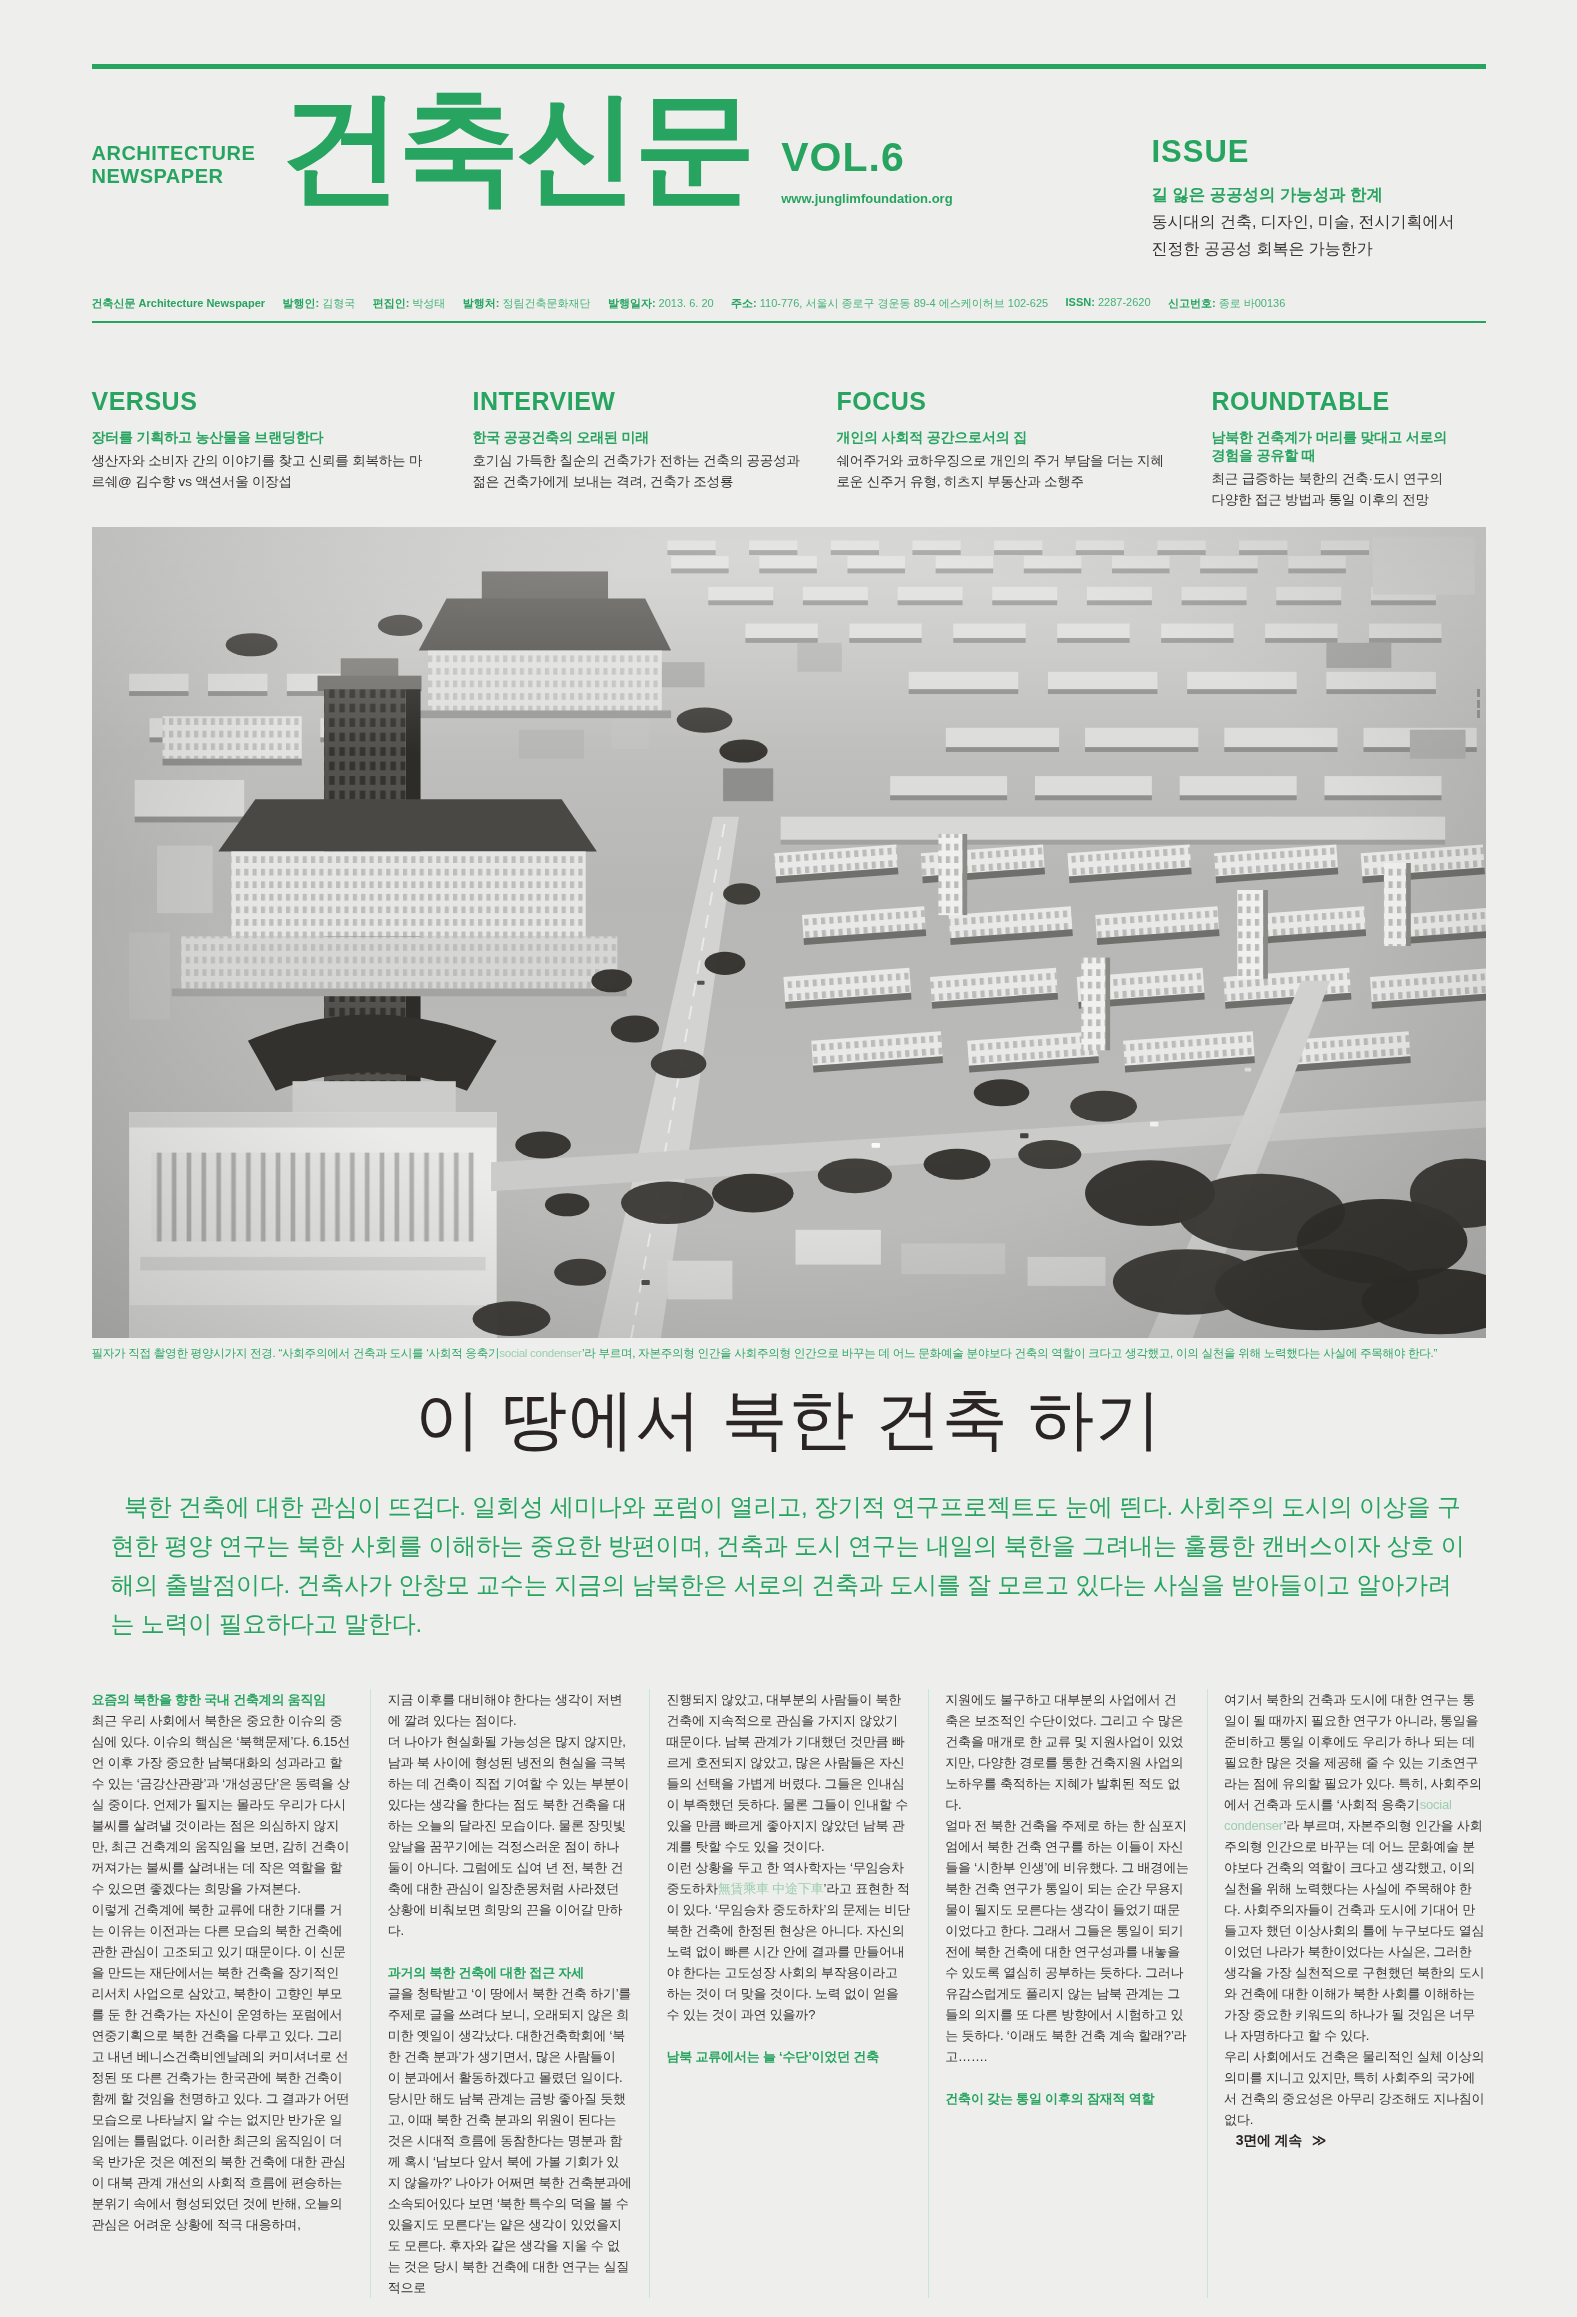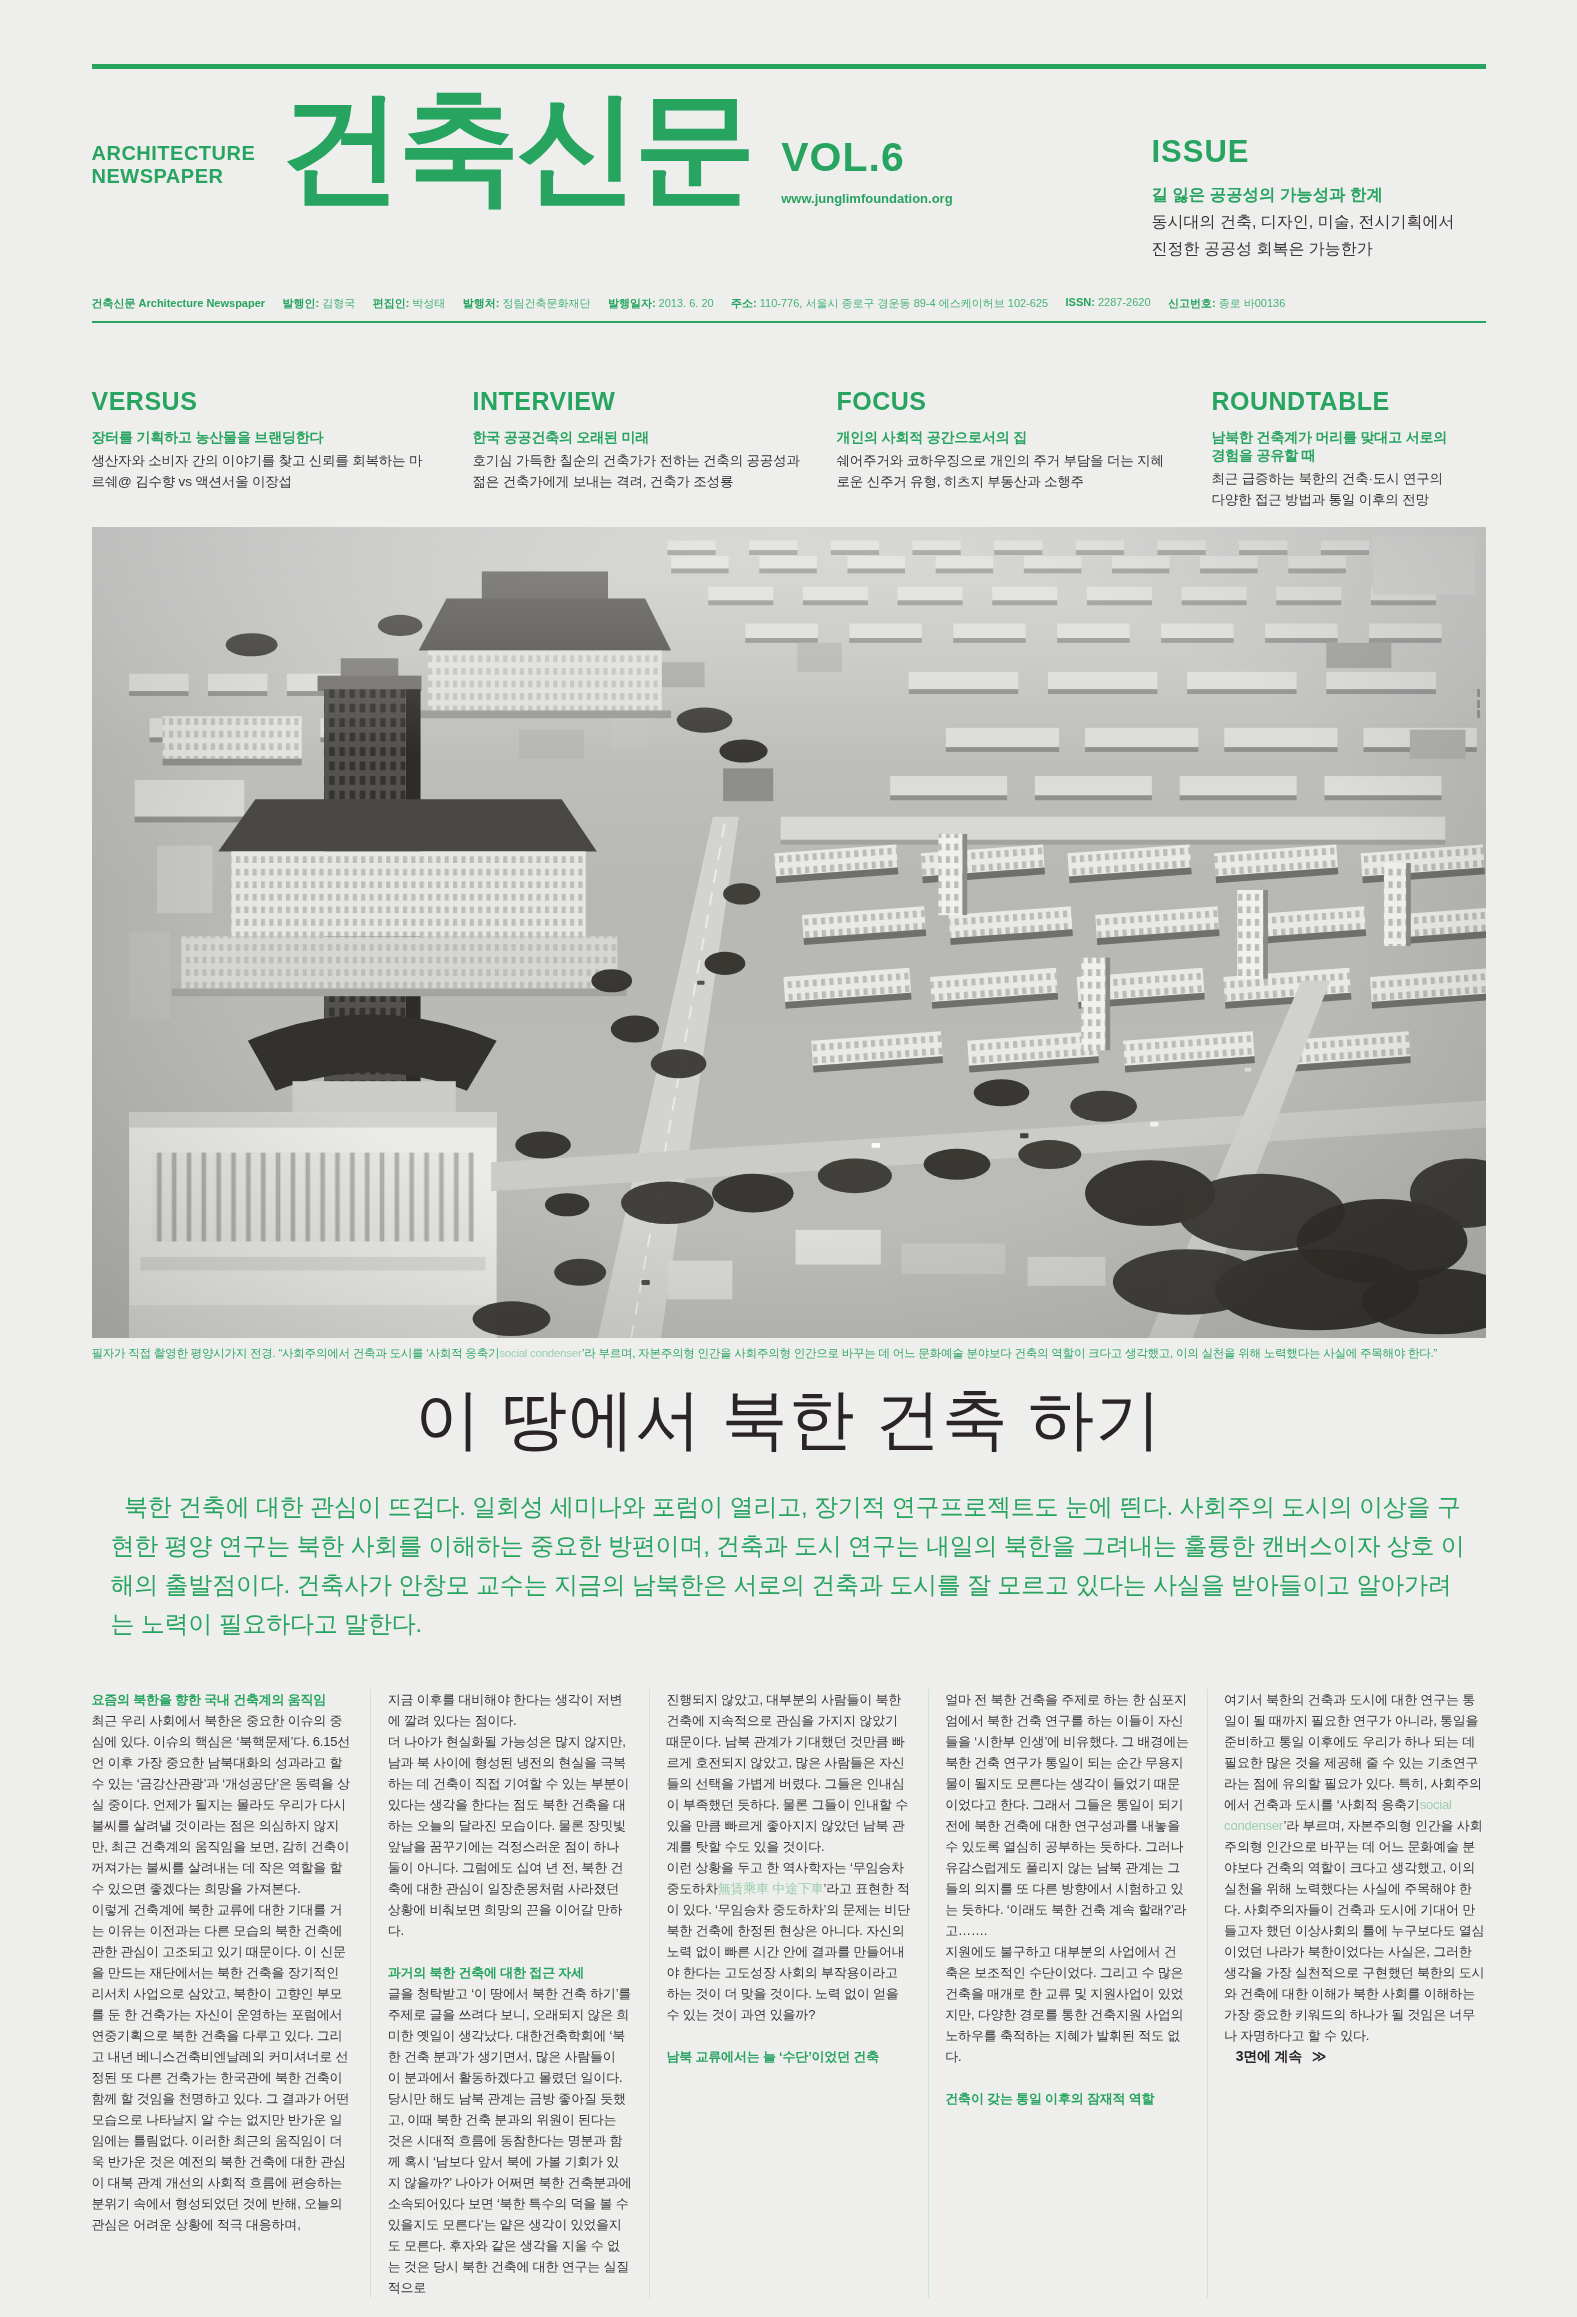--- a/index.html
+++ b/index.html
@@ -502,24 +502,25 @@
       <p>더 나아가 현실화될 가능성은 많지 않지만, 남과 북 사이에 형성된 냉전의 현실을 극복하는 데 건축이 직접 기여할 수 있는 부분이 있다는 생각을 한다는 점도 북한 건축을 대하는 오늘의 달라진 모습이다. 물론 장밋빛 앞날을 꿈꾸기에는 걱정스러운 점이 하나 둘이 아니다. 그럼에도 십여 년 전, 북한 건축에 대한 관심이 일장춘몽처럼 사라졌던 상황에 비춰보면 희망의 끈을 이어갈 만하다.</p>
       <p class="subhead">과거의 북한 건축에 대한 접근 자세</p>
       <p>글을 청탁받고 ‘이 땅에서 북한 건축 하기’를 주제로 글을 쓰려다 보니, 오래되지 않은 희미한 옛일이 생각났다. 대한건축학회에 ‘북한 건축 분과’가 생기면서, 많은 사람들이 이 분과에서 활동하겠다고 몰렸던 일이다. 당시만 해도 남북 관계는 금방 좋아질 듯했고, 이때 북한 건축 분과의 위원이 된다는 것은 시대적 흐름에 동참한다는 명분과 함께 혹시 ‘남보다 앞서 북에 가볼 기회가 있지 않을까?’ 나아가 어쩌면 북한 건축분과에 소속되어있다 보면 ‘북한 특수의 덕을 볼 수 있을지도 모른다’는 얕은 생각이 있었을지도 모른다. 후자와 같은 생각을 지울 수 없는 것은 당시 북한 건축에 대한 연구는 실질적으로</p>
     </div>
     <div class="col">
       <p>진행되지 않았고, 대부분의 사람들이 북한 건축에 지속적으로 관심을 가지지 않았기 때문이다. 남북 관계가 기대했던 것만큼 빠르게 호전되지 않았고, 많은 사람들은 자신들의 선택을 가볍게 버렸다. 그들은 인내심이 부족했던 듯하다. 물론 그들이 인내할 수 있을 만큼 빠르게 좋아지지 않았던 남북 관계를 탓할 수도 있을 것이다.</p>
       <p><span>이런 상황을 두고 한 역사학자는 ‘무임승차 중도하차</span><span class="light-inline">無賃乘車 中途下車</span><span>’라고 표현한 적이 있다. ‘무임승차 중도하차’의 문제는 비단 북한 건축에 한정된 현상은 아니다. 자신의 노력 없이 빠른 시간 안에 결과를 만들어내야 한다는 고도성장 사회의 부작용이라고 하는 것이 더 맞을 것이다. 노력 없이 얻을 수 있는 것이 과연 있을까?</span></p>
       <p class="subhead">남북 교류에서는 늘 ‘수단’이었던 건축</p>
     </div>
     <div class="col">
+      <p>지원에도 불구하고 대부분의 사업에서 건축은 보조적인 수단이었다. 그리고 수 많은 건축을 매개로 한 교류 및 지원사업이 있었지만, 다양한 경로를 통한 건축지원 사업의 노하우를 축적하는 지혜가 발휘된 적도 없다.</p>
       <p>얼마 전 북한 건축을 주제로 하는 한 심포지엄에서 북한 건축 연구를 하는 이들이 자신들을 ‘시한부 인생’에 비유했다. 그 배경에는 북한 건축 연구가 통일이 되는 순간 무용지물이 될지도 모른다는 생각이 들었기 때문이었다고 한다. 그래서 그들은 통일이 되기 전에 북한 건축에 대한 연구성과를 내놓을 수 있도록 열심히 공부하는 듯하다. 그러나 유감스럽게도 풀리지 않는 남북 관계는 그들의 의지를 또 다른 방향에서 시험하고 있는 듯하다. ‘이래도 북한 건축 계속 할래?’라고…….</p>
-      <p>지원에도 불구하고 대부분의 사업에서 건축은 보조적인 수단이었다. 그리고 수 많은 건축을 매개로 한 교류 및 지원사업이 있었지만, 다양한 경로를 통한 건축지원 사업의 노하우를 축적하는 지혜가 발휘된 적도 없다.</p>
       <p class="subhead">건축이 갖는 통일 이후의 잠재적 역할</p>
     </div>
     <div class="col">
       <p><span>여기서 북한의 건축과 도시에 대한 연구는 통일이 될 때까지 필요한 연구가 아니라, 통일을 준비하고 통일 이후에도 우리가 하나 되는 데 필요한 많은 것을 제공해 줄 수 있는 기초연구라는 점에 유의할 필요가 있다. 특히, 사회주의에서 건축과 도시를 ‘사회적 응축기</span><span class="light-inline">social condenser</span><span>’라 부르며, 자본주의형 인간을 사회주의형 인간으로 바꾸는 데 어느 문화예술 분야보다 건축의 역할이 크다고 생각했고, 이의 실천을 위해 노력했다는 사실에 주목해야 한다. 사회주의자들이 건축과 도시에 기대어 만들고자 했던 이상사회의 틀에 누구보다도 열심이었던 나라가 북한이었다는 사실은, 그러한 생각을 가장 실천적으로 구현했던 북한의 도시와 건축에 대한 이해가 북한 사회를 이해하는 가장 중요한 키워드의 하나가 될 것임은 너무나 자명하다고 할 수 있다.</span></p>
+      <p>우리 사회에서도 건축은 물리적인 실체 이상의 의미를 지니고 있지만, 특히 사회주의 국가에서 건축의 중요성은 아무리 강조해도 지나침이 없다.</p>
       <p class="continue"><span>3면에 계속</span><span class="arrow">≫</span></p>
     </div>
   </div>
 
 </div>
 
 
 </body></html>

